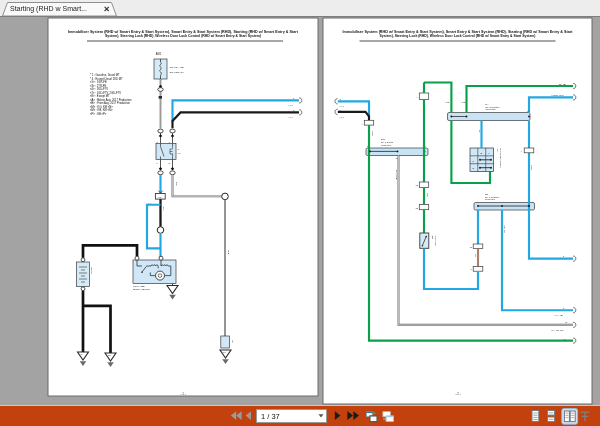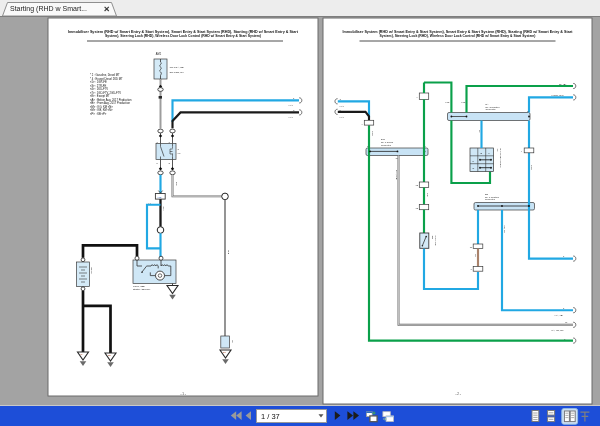--- a/index.html
+++ b/index.html
@@ -1,19 +1,19 @@
 <!DOCTYPE html>
 <html><head>
 <meta charset="utf-8">
 <style>
   html,body{margin:0;padding:0;}
   body{width:600px;height:426px;overflow:hidden;background:#a3a3a3;font-family:"Liberation Sans",sans-serif;position:relative;}
   #tabbar{position:absolute;top:0;left:0;width:600px;height:16px;background:#ededed;border-bottom:1px solid #7e7e7e;}
   #main{position:absolute;top:17px;left:0;width:600px;height:388px;}
-  #toolbar{position:absolute;top:405px;left:0;width:600px;height:21px;background:#1d4ed8;border-top:1px solid #c9c9c9;box-sizing:border-box;}
+  #toolbar{position:absolute;top:405px;left:0;width:600px;height:21px;background:#c2410c;border-top:1px solid #c9c9c9;box-sizing:border-box;}
 </style>
 </head>
 <body>
 <div id="tabbar">
 <svg width="600" height="16" viewBox="0 0 600 16">
   <polygon points="2.5,16 7.5,2.5 111.5,2.5 116.5,16" fill="#f9f9f9" stroke="#8f8f8f" stroke-width="1"></polygon>
   <text x="10" y="11.2" font-size="7" fill="#242424">Starting (RHD w Smart...</text>
   <path d="M104.6,6.9 L108.8,11 M108.8,6.9 L104.6,11" stroke="#3a3a3a" stroke-width="1.15" fill="none"></path>
 </svg>
 </div>

